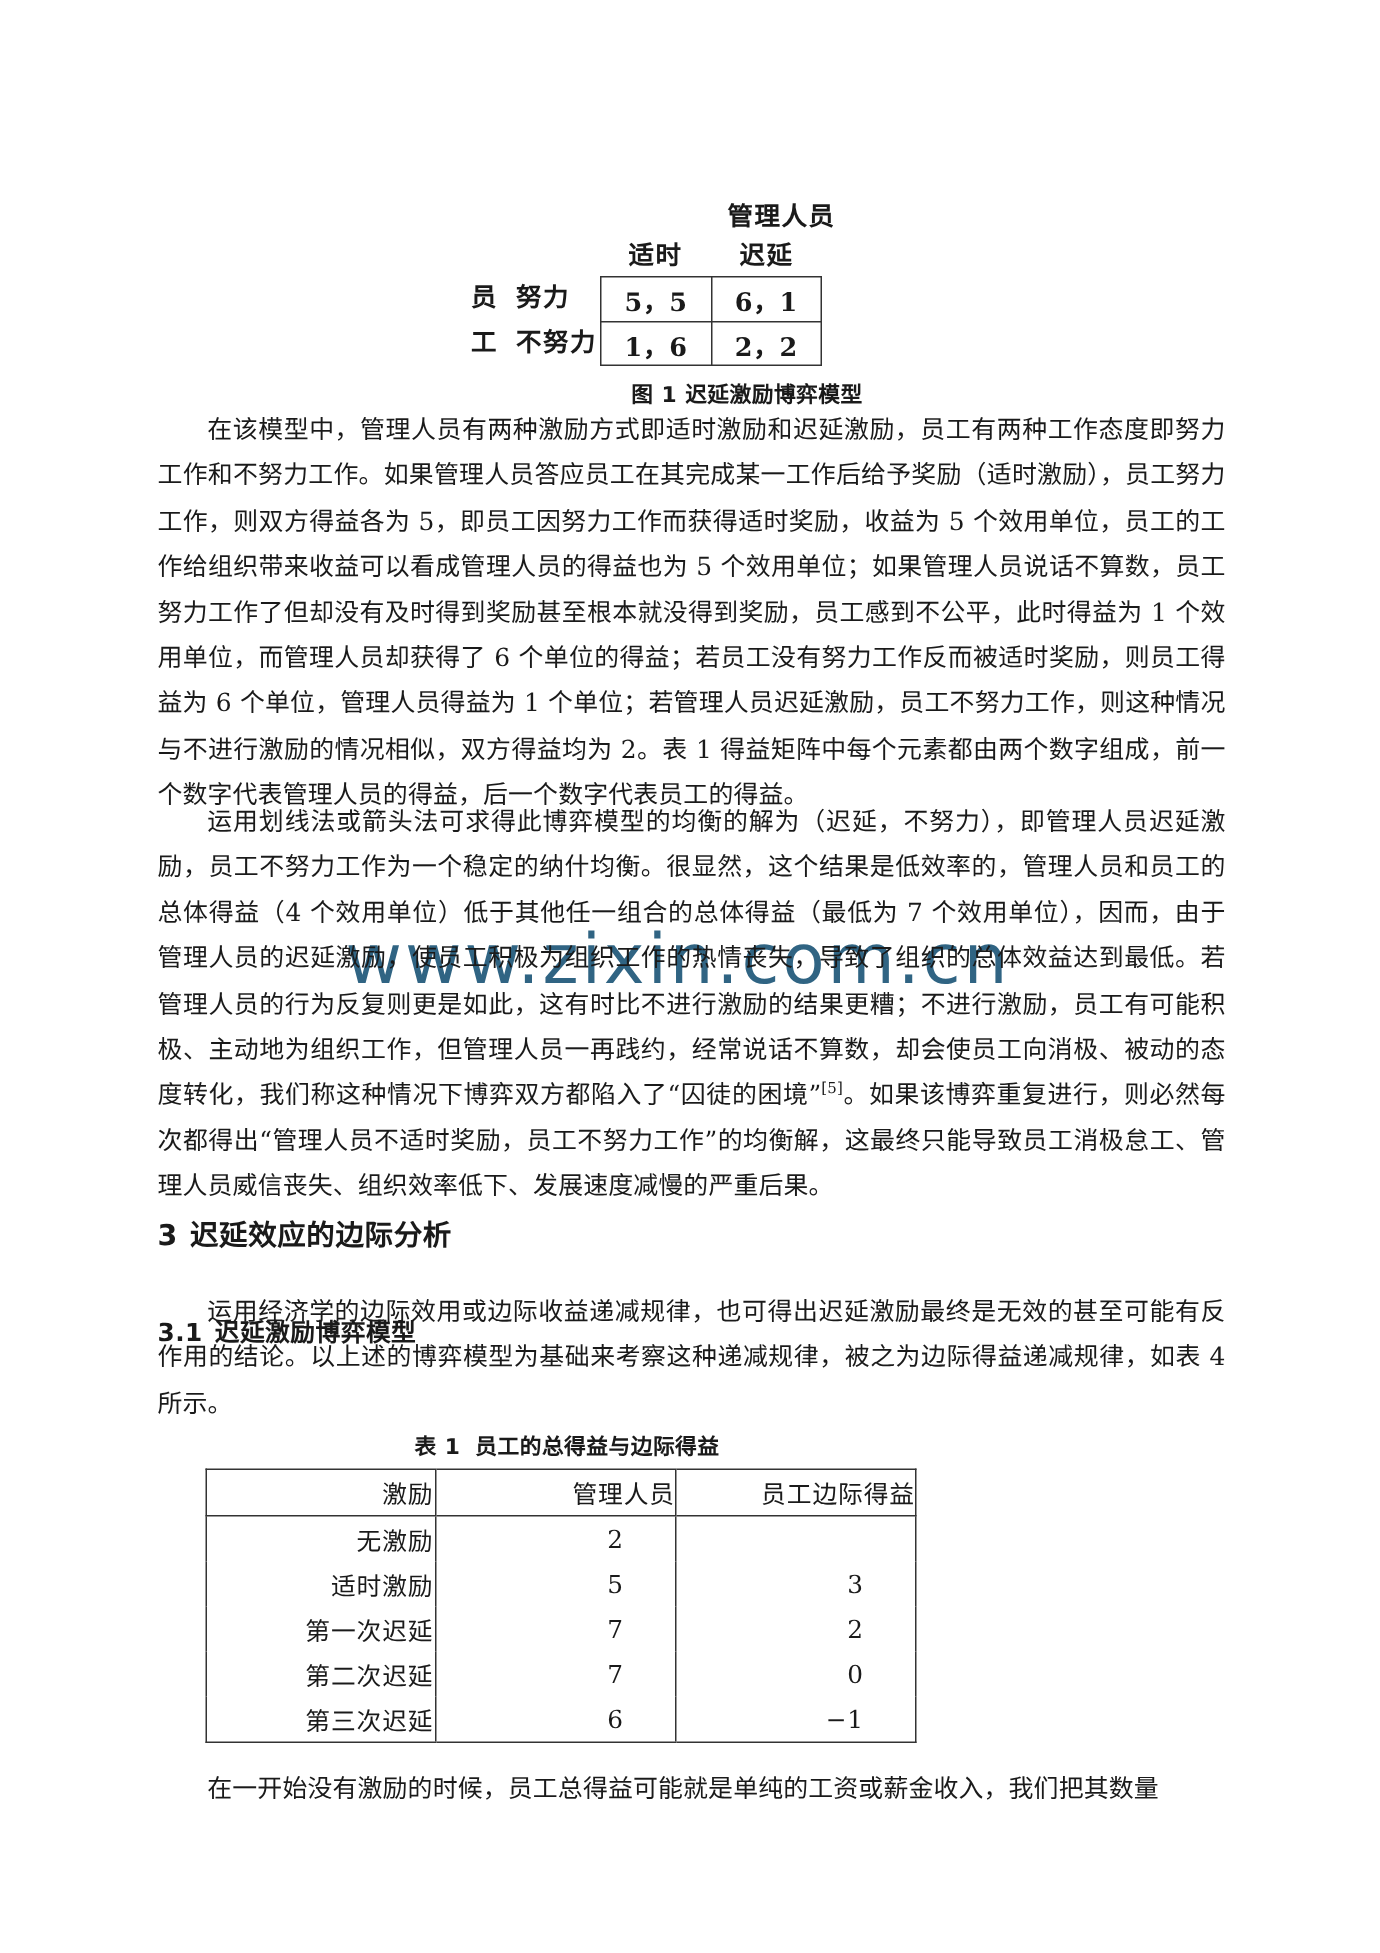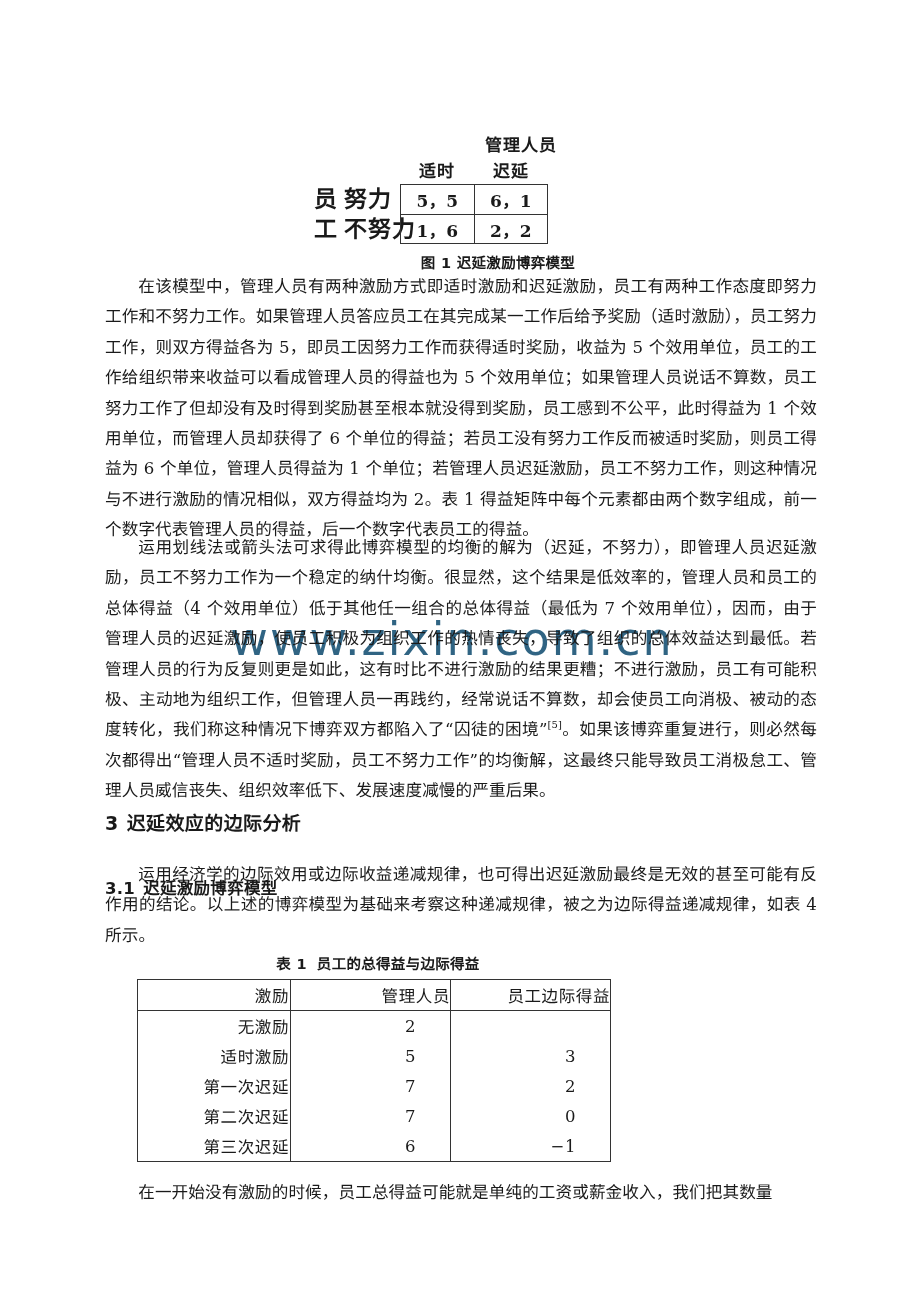--- a/index.html
+++ b/index.html
@@ -70,21 +70,21 @@
     align-items: center;
   }
   .mx-blank { }
   .mx-colhead {
     text-align: center;
     font-size: 17px;
     letter-spacing: 1px;
     line-height: 22px;
   }
   .mx-rowhead {
-    font-size: 23px;
+    font-size: 17px;
     text-align: left;
     letter-spacing: 1px;
     white-space: nowrap;
     padding-right: 6px;
     line-height: 22px;
   }
   .mx-rowhead .rh-a { display: inline-block; width: 30px; }
   .mx-rowhead .rh-b { display: inline-block; }
   .mx-cell {
     height: 30px;

